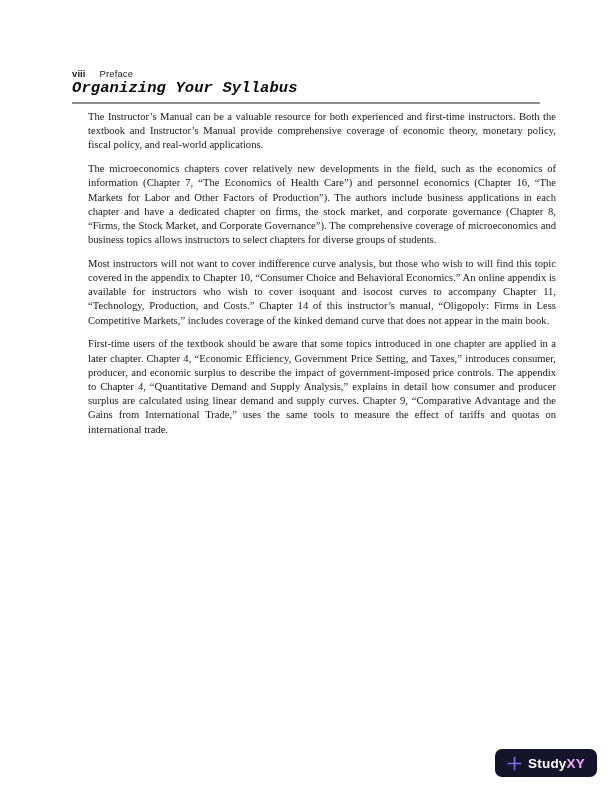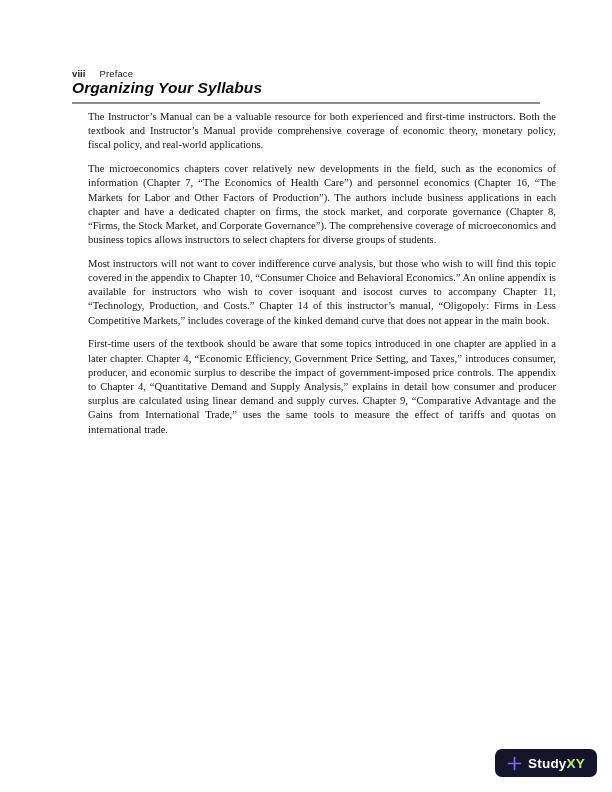--- a/index.html
+++ b/index.html
@@ -20,21 +20,21 @@
     font-size: 9.5px;
     letter-spacing: 0.1px;
     color: #222222;
     margin-top: 32px;
   }
   .page-number { font-weight: bold; margin-right: 14px; }
   .section-heading {
     position: absolute;
     left: 72px;
     top: 79px;
-    font-family: Liberation Sans, sans-serif;
+    font-family: Liberation Mono, monospace;
     font-weight: bold;
     font-style: italic;
     font-size: 15.5px;
     letter-spacing: 0.1px;
     color: #0d0d0d;
   }
   .heading-divider {
     position: absolute;
     left: 72px;
     top: 102px;
@@ -95,16 +95,16 @@
       <p><span>First-time users of the textbook should be aware that some topics introduced in one chapter are applied in a later chapter. Chapter 4, “Economic Efficiency, Government Price Setting, and Taxes,” introduces consumer, producer, and economic surplus to describe the impact of government-imposed price controls. The appendix to Chapter 4, “Quantitative Demand and Supply Analysis,” explains in detail how consumer and producer surplus are calculated using linear demand and supply curves. Chapter 9, “Comparative Advantage and the Gains from International Trade,” uses the same tools to measure the effect of tariffs and quotas on international trade.</span></p>
     </div>
 
   <div class="brand-badge" id="brand-badge" style="background: rgb(20, 20, 43);">
     <span class="plus-icon">
       <svg width="15" height="15" viewBox="0 0 15 15" id="plus-svg">
         <line x1="7.5" y1="1.5" x2="7.5" y2="13.5" stroke-width="1.7" stroke-linecap="round" stroke="#7d6ee8"></line>
         <line x1="1.5" y1="7.5" x2="13.5" y2="7.5" stroke-width="1.7" stroke-linecap="round" stroke="#7d6ee8"></line>
       </svg>
     </span>
-    <span class="brand-text"><span id="brand-name" style="color: rgb(255, 255, 255);">Study</span><span id="brand-suffix" style="color: #bef264;">XY</span></span>
+    <span class="brand-text"><span id="brand-name" style="color: rgb(255, 255, 255);">Study</span><span id="brand-suffix" style="color: #f0abfc;">XY</span></span>
   </div>
 
 </div>
 
 </body></html>

